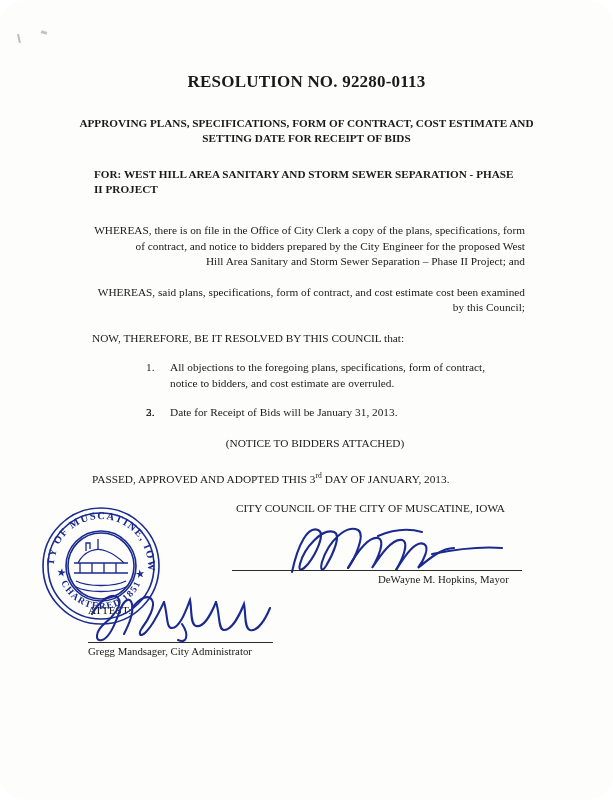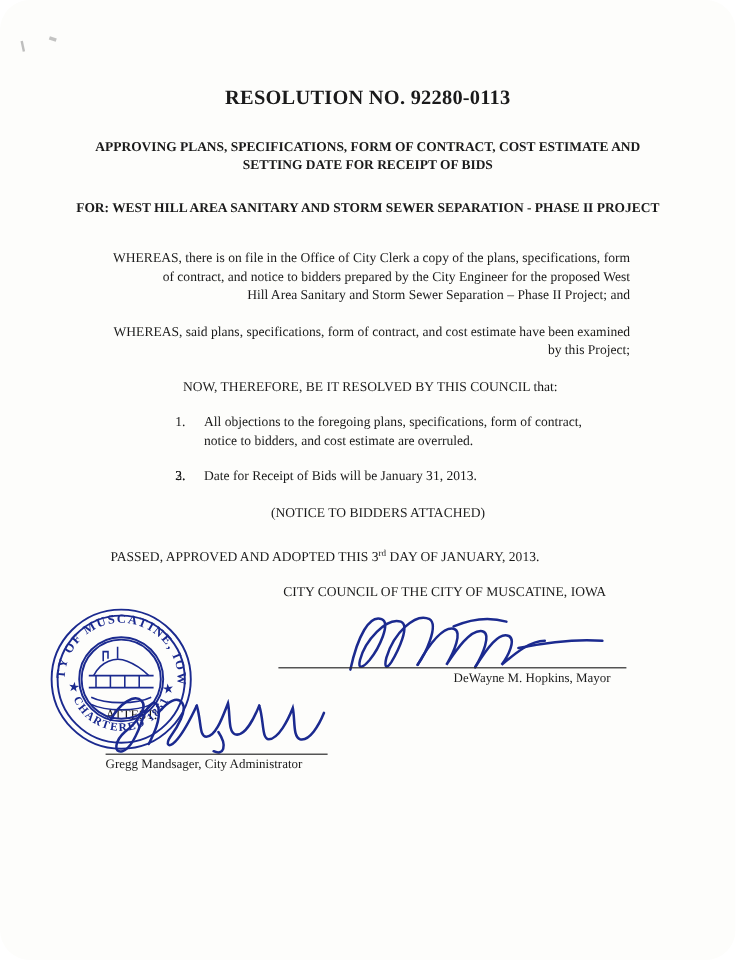--- a/index.html
+++ b/index.html
@@ -47,26 +47,25 @@
   .subtitle {
     text-align: center;
     font-size: 11.2px;
     font-weight: bold;
     line-height: 15px;
     margin-top: 24px;
     padding: 0 60px;
   }
 
   .forline {
-    text-align: center;
     font-size: 11.2px;
     font-weight: bold;
     line-height: 15px;
     margin-top: 21px;
-    padding: 0 34px;
+    padding: 0 94px;
   }
 
   .body-block {
     margin-top: 26px;
     padding: 0 88px 0 92px;
     font-size: 11.3px;
     line-height: 15.5px;
     text-align: left;
   }
 
@@ -77,21 +76,20 @@
   }
   .para .hang {
     display: block;
     padding-left: 38px;
     text-indent: -38px;
   }
 
   .resolved {
     margin-top: 3px;
     margin-bottom: 14px;
-    text-align: center;
   }
 
   .numlist {
     margin: 0;
     padding: 0 18px 0 54px;
     list-style: none;
   }
   .numlist li {
     position: relative;
     font-size: 11.3px;
@@ -190,21 +188,21 @@
 
     <div class="forline">FOR:  WEST HILL AREA SANITARY AND STORM SEWER SEPARATION - PHASE II PROJECT</div>
 
     <div class="body-block">
 
       <div class="para">
         <span class="hang">WHEREAS, there is on file in the Office of City Clerk a copy of the plans, specifications, form of contract, and notice to bidders prepared by the City Engineer for the proposed West Hill Area Sanitary and Storm Sewer Separation – Phase II Project; and</span>
       </div>
 
       <div class="para">
-        <span class="hang">WHEREAS, said plans, specifications, form of contract, and cost estimate have been examined by this Project;</span>
+        <span class="hang">WHEREAS, said plans, specifications, form of contract, and cost estimate cost been examined by this Council;</span>
       </div>
 
       <div class="resolved">NOW, THEREFORE, BE IT RESOLVED BY THIS COUNCIL that:</div>
 
       <ul class="numlist">
         <li>
           <span class="num">1.</span>
           <span>All objections to the foregoing plans, specifications, form of contract, notice to bidders, and cost estimate are overruled.</span>
         </li>
         <li>

